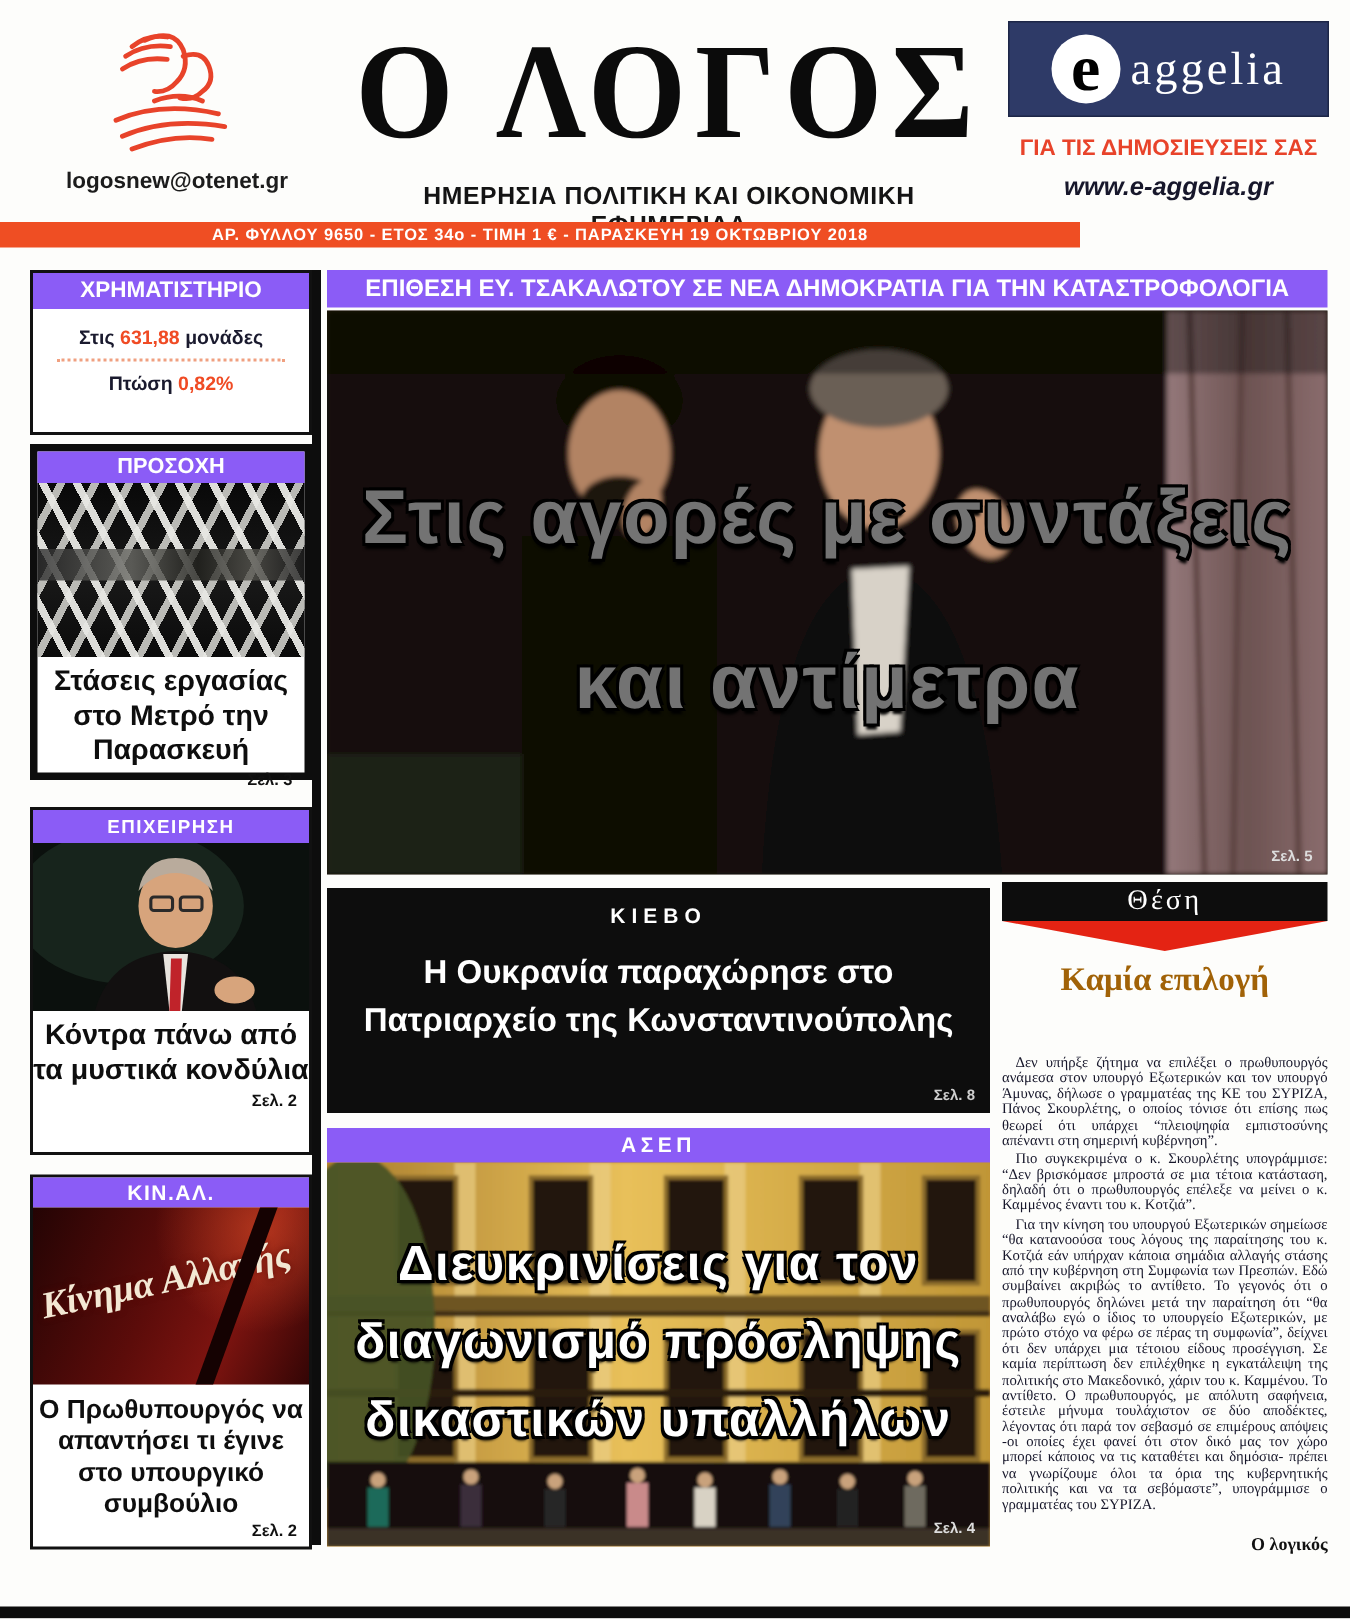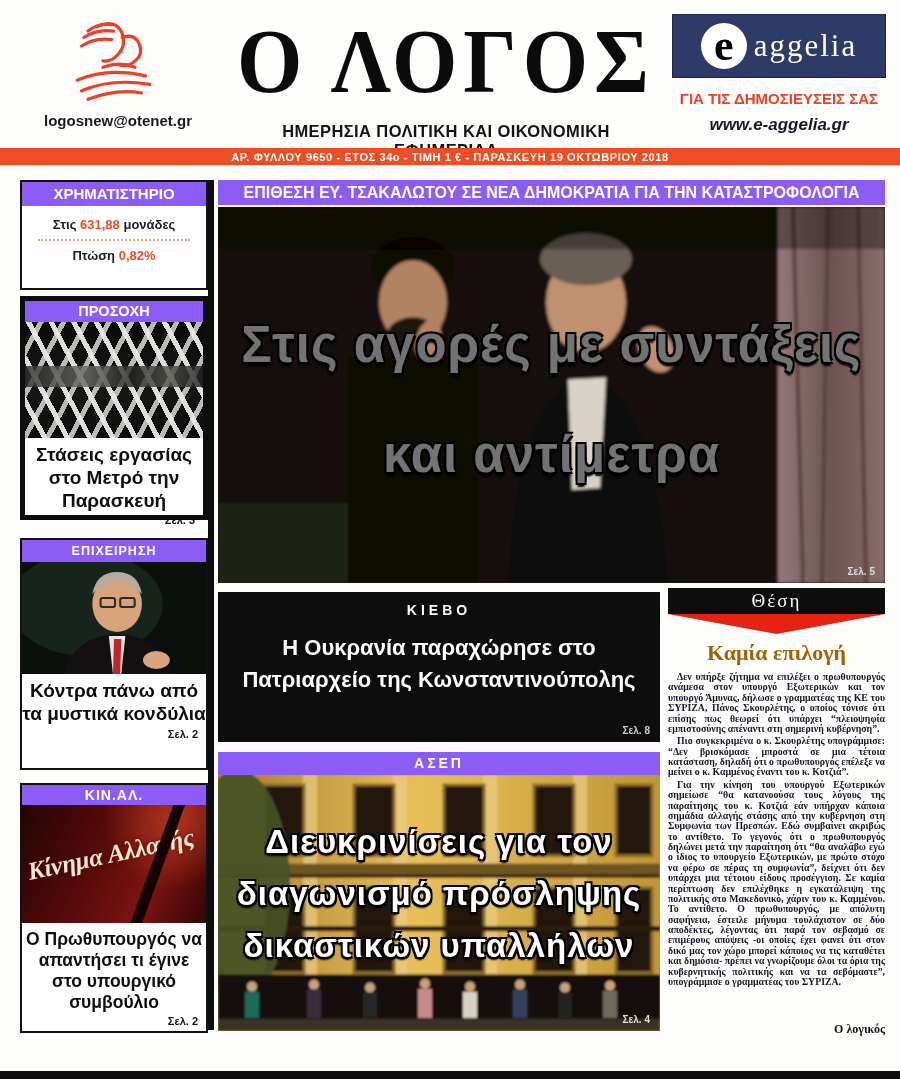--- a/index.html
+++ b/index.html
@@ -21,21 +21,21 @@
   .ad-block{left:672px;top:14px;width:214px;text-align:center;}
   .ad-logo{width:214px;height:64px;background:#2e3a67;border:1px solid #1d2647;
     display:flex;align-items:center;justify-content:center;gap:7px;box-sizing:border-box;}
   .ad-ecircle{width:46px;height:46px;border-radius:50%;background:#ffffff;color:#000;
     font-family:"Liberation Serif",serif;font-weight:bold;font-size:44px;line-height:42px;
     display:flex;align-items:center;justify-content:center;}
   .ad-name{color:#fff;font-family:"Liberation Serif",serif;font-size:31px;letter-spacing:2px;}
   .ad-tagline{margin-top:12px;color:#e8432a;font-weight:bold;font-size:15px;}
   .ad-url{margin-top:8px;color:#17172b;font-weight:bold;font-style:italic;font-size:17px;}
 
-  .issue-bar{left:0;top:148px;width:900px;height:17px;background:#ef4e23;
+  .issue-bar{left:0;top:148px;width:720px;height:17px;background:#ef4e23;
     display:flex;align-items:center;justify-content:center;}
   .issue-bar span{color:#fff;font-weight:bold;font-size:11px;letter-spacing:.6px;}
 
   .vertical-rule{left:208px;top:180px;width:6px;height:850px;background:#0d0d0d;}
   .footer-rule{left:0;top:1071px;width:900px;height:8px;background:#0c0c0c;}
 
   
   .kicker-bar{background:#8b5cf6;color:#fff;font-weight:bold;text-align:center;}
   .page-ref{font-weight:bold;font-size:11px;color:#111;text-align:right;}
 
@@ -107,22 +107,22 @@
   .asep-headline.l3{top:152px;}
 
   
   .opinion-header{left:668px;top:588px;width:217px;height:26px;background:#0d0d0d;
     display:flex;align-items:center;justify-content:center;}
   .opinion-header span{color:#fff;font-family:"Liberation Serif",serif;font-size:19px;letter-spacing:2px;}
   .opinion-arrow{left:668px;top:614px;width:217px;height:20px;background:#e42313;
     clip-path:polygon(0 0,100% 0,50% 100%);}
   .opinion-title{left:668px;top:640px;width:217px;text-align:center;
     font-family:"Liberation Serif",serif;font-weight:bold;font-size:22px;color:#a16207;}
-  .opinion-body{left:668px;top:672px;width:217px;
-    font-family:"Liberation Serif",serif;font-weight:bold;font-size:9.8px;line-height:1.06;
+  .opinion-body{left:668px;top:704px;width:217px;
+    font-family:"Liberation Serif",serif;font-weight:normal;font-size:9.8px;line-height:1.06;
     color:#16162a;text-align:justify;}
   .opinion-body p{margin:0 0 2px 0;text-indent:9px;}
   .opinion-signoff{left:668px;top:1022px;width:217px;text-align:right;
     font-family:"Liberation Serif",serif;font-weight:bold;font-size:12px;color:#111;}
 </style>
 </head>
 <body>
 
 <div class="page">
 

